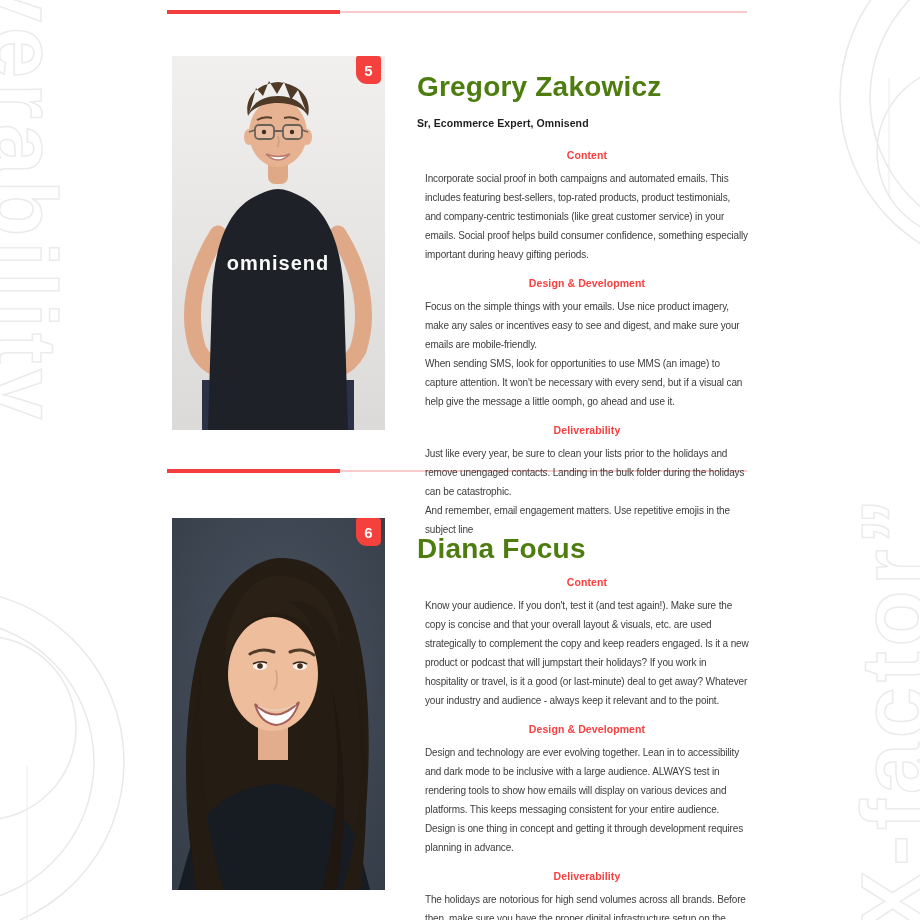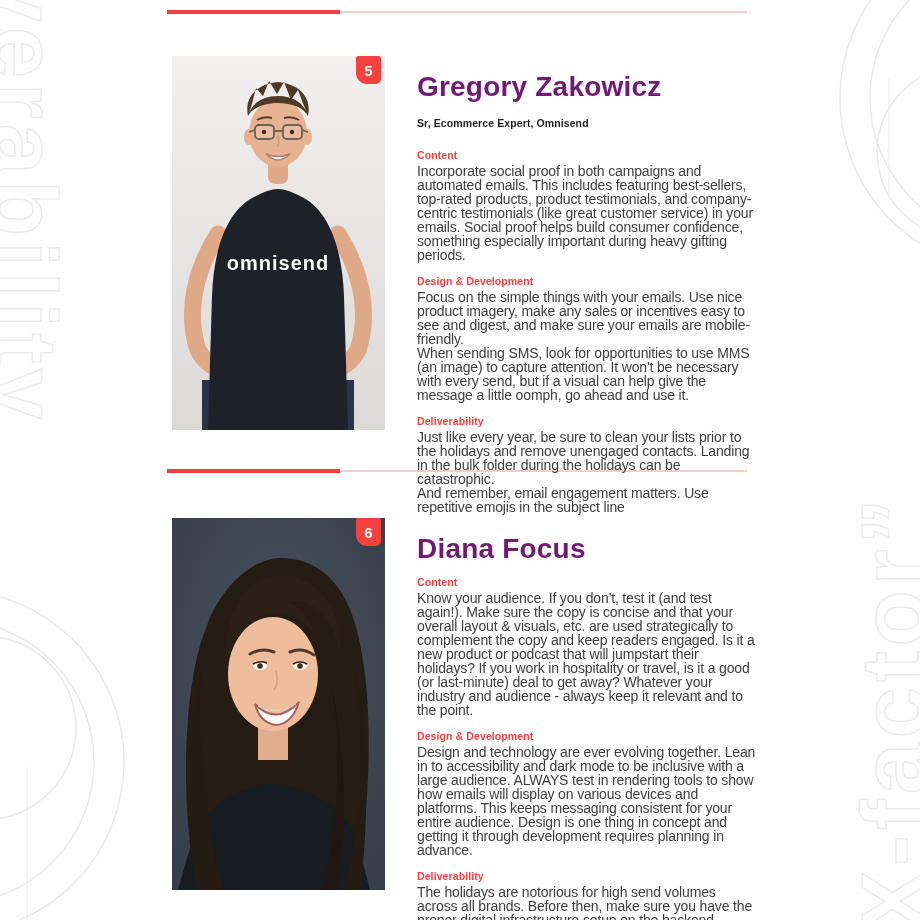--- a/index.html
+++ b/index.html
@@ -27,32 +27,32 @@
   .card-2{top:518px;}
   .photo{position:absolute;left:0;top:0;width:213px;}
   .photo svg{display:block;}
   .badge{
     position:absolute;top:0;right:4px;width:25px;height:28px;background:#f4413d;
     border-radius:2px 3px 5px 11px;color:#ffffff;font-weight:700;font-size:15px;
     display:flex;align-items:center;justify-content:center;
   }
   .content{position:absolute;left:245px;top:16px;width:340px;}
   .expert-name{
-    margin:0 0 13px 0;font-size:28px;line-height:1.05;font-weight:800;color:#701a75;
+    margin:0 0 13px 0;font-size:28px;line-height:1.05;font-weight:800;color:#4d7c0f;
     letter-spacing:0.2px;
   }
   .expert-role{
     font-size:10.5px;font-weight:700;color:#1e1e1e;letter-spacing:0.1px;
     white-space:nowrap;margin:16px 0 20px 0;
   }
   .sec-title{
-    font-size:10.5px;font-weight:700;color:#f84040;margin:13px 0 3px 0;letter-spacing:0.1px;
+    font-size:10.5px;font-weight:700;color:#f84040;margin:13px 0 3px 0;letter-spacing:0.1px;text-align:center;
   }
   .sec-body{
-    font-size:14px;line-height:14px;color:#3d3d3d;margin:0;letter-spacing:-0.15px;
+    font-size:10px;line-height:19px;color:#3d3d3d;margin:8px;letter-spacing:-0.15px;
     white-space:pre-line;
   }
 </style>
 </head>
 <body>
 
 <div class="canvas">
 
   <svg class="decor" viewBox="0 0 920 920" fill="none">
     <g stroke="#e9e9e9" stroke-width="1.5">

